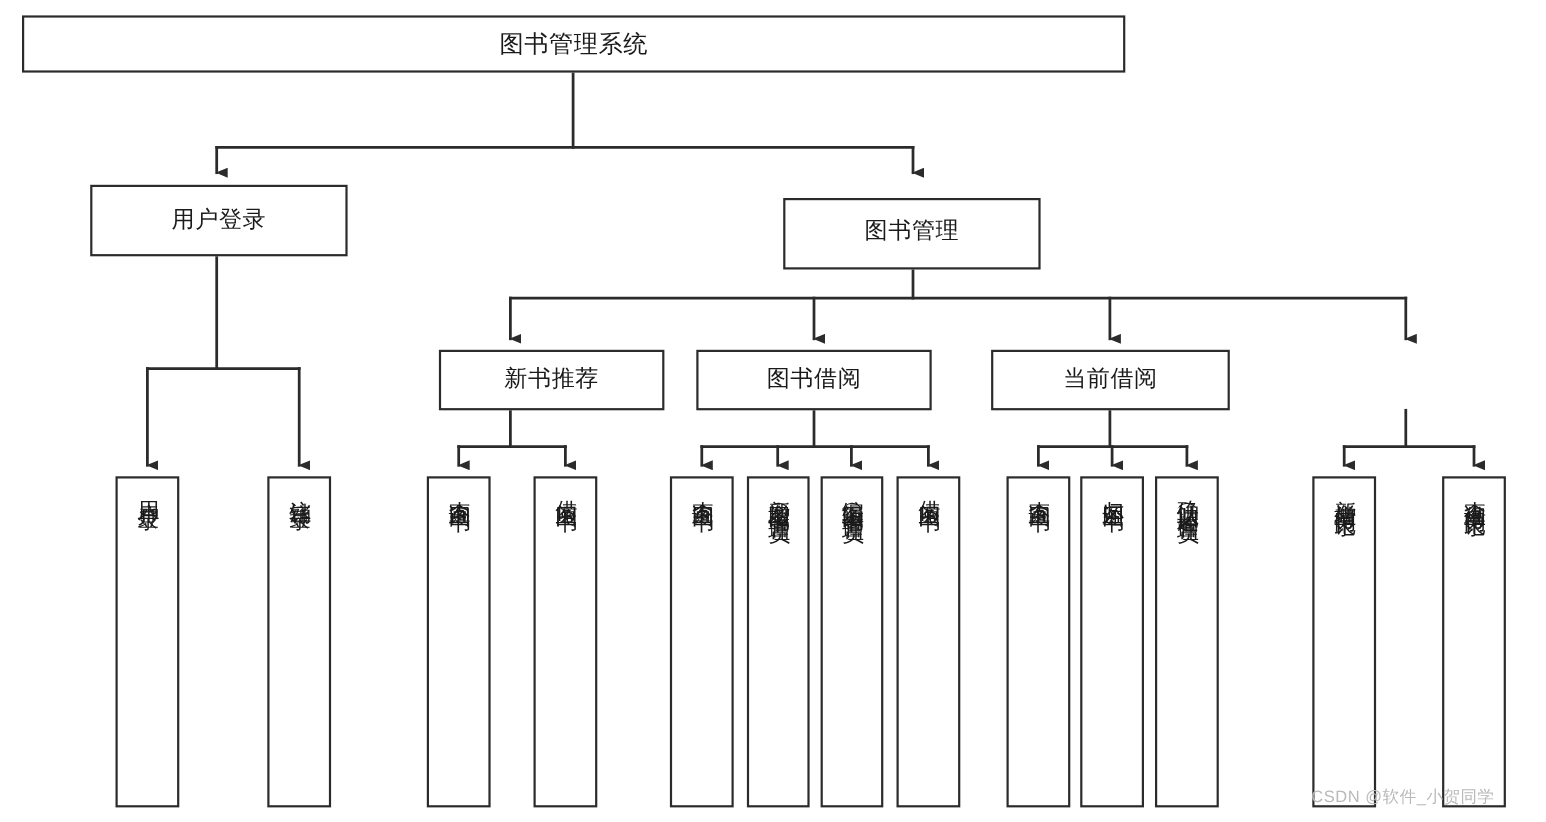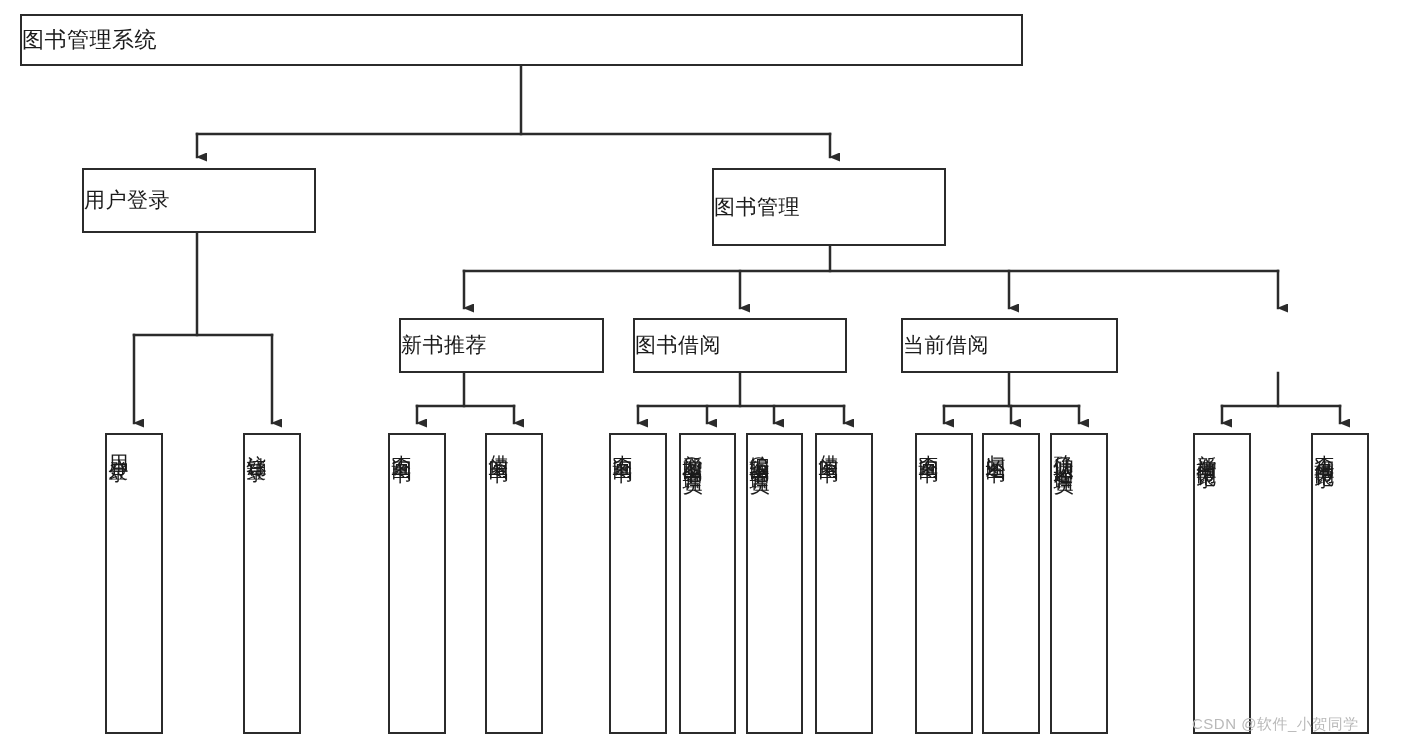--- a/index.html
+++ b/index.html
@@ -27,21 +27,21 @@
     height: 747px;
     pointer-events: none;
   }
   .node {
     position: absolute;
     box-sizing: border-box;
     background: #ffffff;
     border: 2px solid #2b2b2b;
     display: flex;
     align-items: center;
-    justify-content: flex-start;
+    justify-content: center;
     overflow: hidden;
   }
   .node-label {
     color: #1a1a1a;
     font-size: 21px;
     line-height: 1.15;
     letter-spacing: 0.5px;
     white-space: nowrap;
   }
   .node.vertical .node-label {
@@ -120,21 +120,21 @@
     </g>
   </svg>
 
   <div class="node root" style="left:20px; top:14px; width:1003px; height:52px;">
     <span class="node-label">图书管理系统</span>
   </div>
 
   <div class="node" style="left:82px; top:168px; width:234px; height:65px;">
     <span class="node-label">用户登录</span>
   </div>
-  <div class="node" style="left:712px; top:168px; width:234px; height:78px;">
+  <div class="node" style="left:712px; top:180px; width:234px; height:65px;font-family:Liberation Mono, monospace;">
     <span class="node-label">图书管理</span>
   </div>
 
   <div class="node" style="left:362px; top:318px; width:205px; height:55px;margin-left:37px;">
     <span class="node-label">新书推荐</span>
   </div>
   <div class="node" style="left:633px; top:318px; width:214px; height:55px;">
     <span class="node-label">图书借阅</span>
   </div>
   <div class="node" style="left:901px; top:318px; width:217px; height:55px;">

